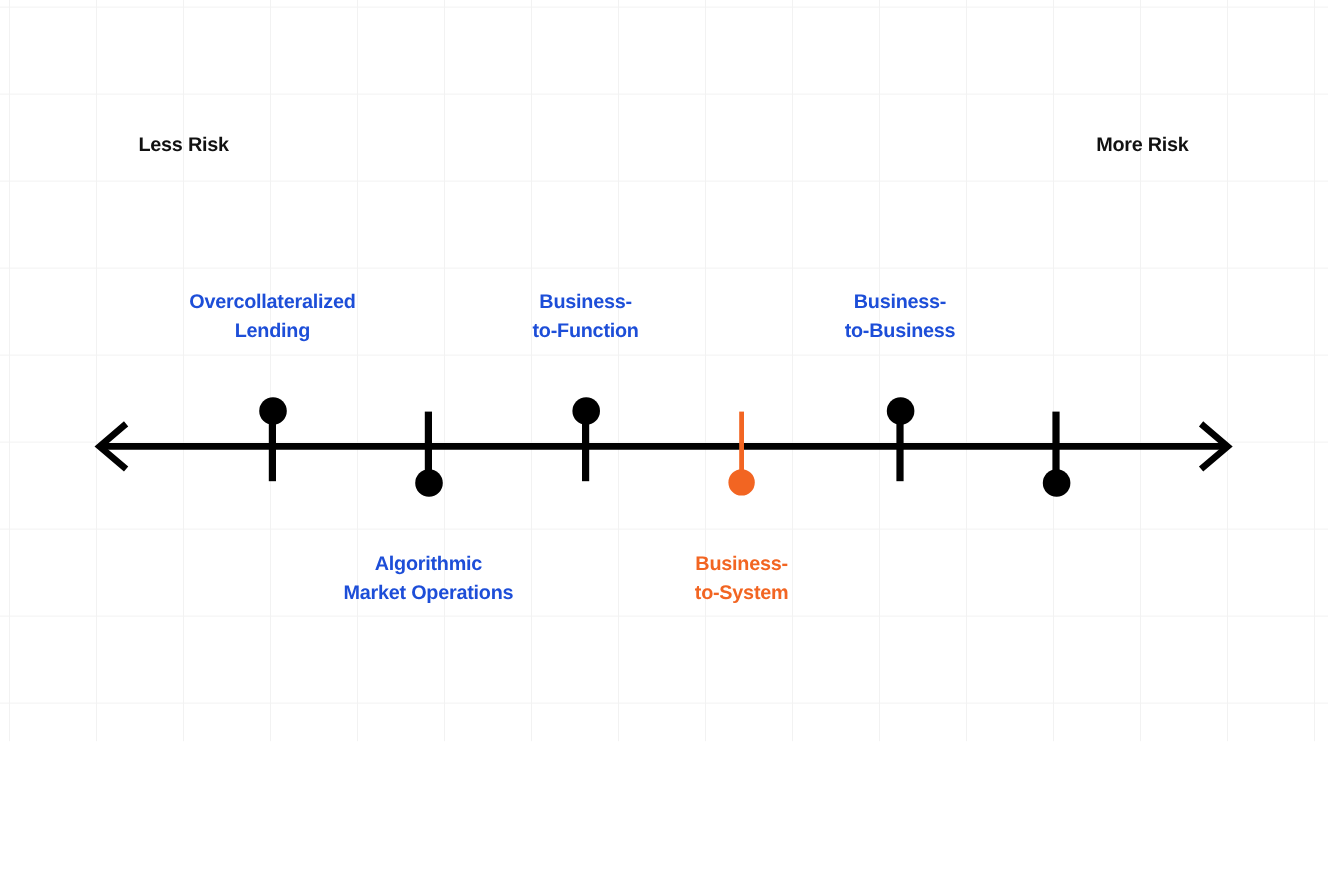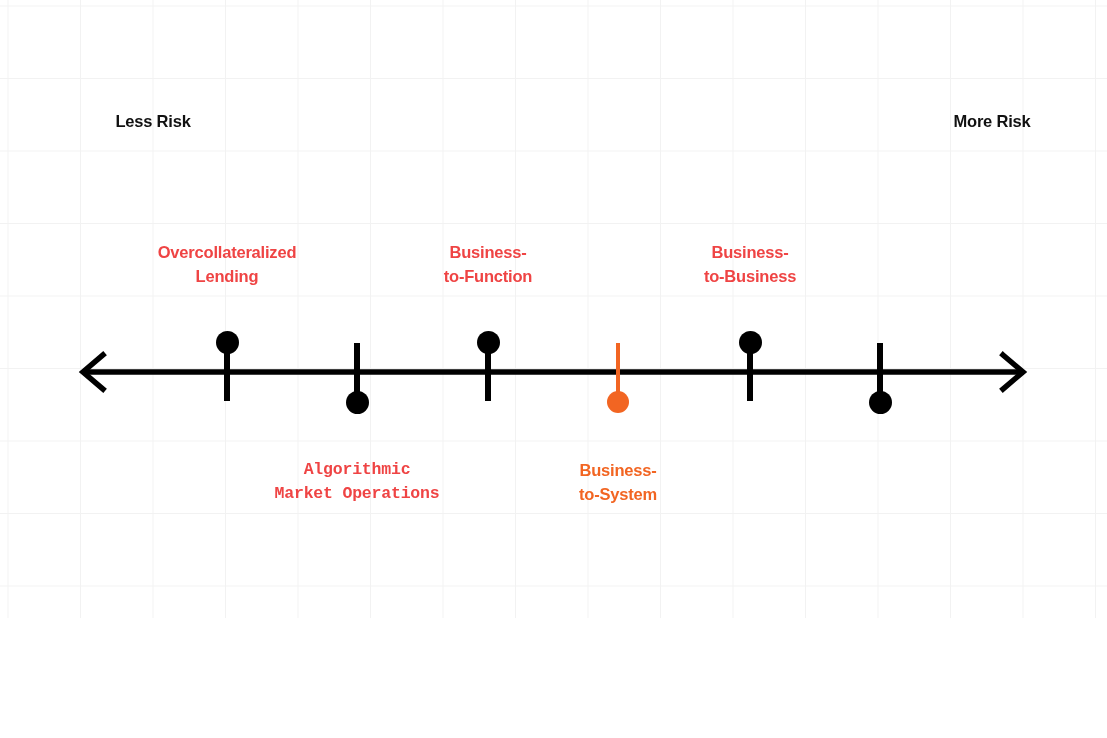--- a/index.html
+++ b/index.html
@@ -80,21 +80,21 @@
   
   .node-label {
     position: absolute;
     transform: translateX(-50%);
     text-align: center;
     font-family: "Liberation Sans", sans-serif;
     font-weight: bold;
     font-size: 16.5px;
     line-height: 24px;
     letter-spacing: -0.2px;
-    color: #ef4444;
+    color: #1d4ed8;
     white-space: pre-line;
   }
   .node-label.accent { color: #F26522; }
 
   .end-label {
     position: absolute;
     transform: translateX(-50%);
     text-align: center;
     font-family: "Liberation Sans", sans-serif;
     font-weight: bold;
@@ -112,21 +112,21 @@
 
   <div id="grid"></div>
 
   <svg id="axis-layer" width="1107" height="738">
     <line x1="84" y1="372" x2="1021" y2="372" stroke="#000000" stroke-width="5.5"></line>
     <polyline points="103,355 83,372 103,389" fill="none" stroke="#000000" stroke-width="5.5" stroke-linecap="square" stroke-linejoin="miter"></polyline>
     <polyline points="1003,355 1023,372 1003,389" fill="none" stroke="#000000" stroke-width="5.5" stroke-linecap="square" stroke-linejoin="miter"></polyline>
   </svg>
 
   <div class="end-label" style="left:153px; top:110px;">Less Risk</div>
-  <div class="end-label" style="left:992px; top:110px;">More Risk</div>
+  <div class="end-label" style="left:952px; top:110px;">More Risk</div>
 
   <div class="marker black up" style="left:227px; top:0;">
     <div class="stem"></div>
     <div class="dot"></div>
   </div>
 
   <div class="marker black down" style="left:357px; top:0;">
     <div class="stem"></div>
     <div class="dot"></div>
   </div>
@@ -151,18 +151,18 @@
     <div class="dot"></div>
   </div>
 
   <div class="node-label" style="left:227px; top:240px;">Overcollateralized
 Lending</div>
   <div class="node-label" style="left:488px; top:240px;">Business-
 to-Function</div>
   <div class="node-label" style="left:750px; top:240px;">Business-
 to-Business</div>
 
-  <div class="node-label" style="left:357px; top:458px;font-family:Liberation Mono, monospace;">Algorithmic
+  <div class="node-label" style="left:357px; top:458px;">Algorithmic
 Market Operations</div>
   <div class="node-label accent" style="left:618px; top:458px;">Business-
 to-System</div>
 
 </div>
 
 </body></html>

